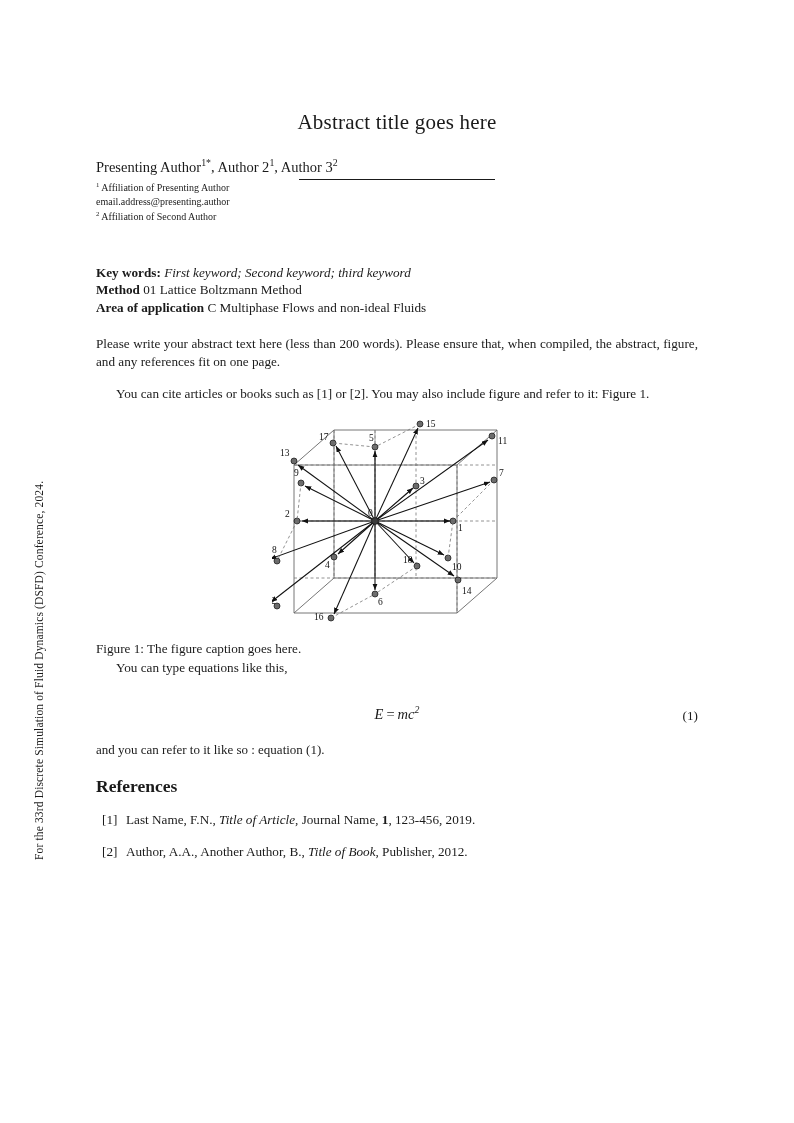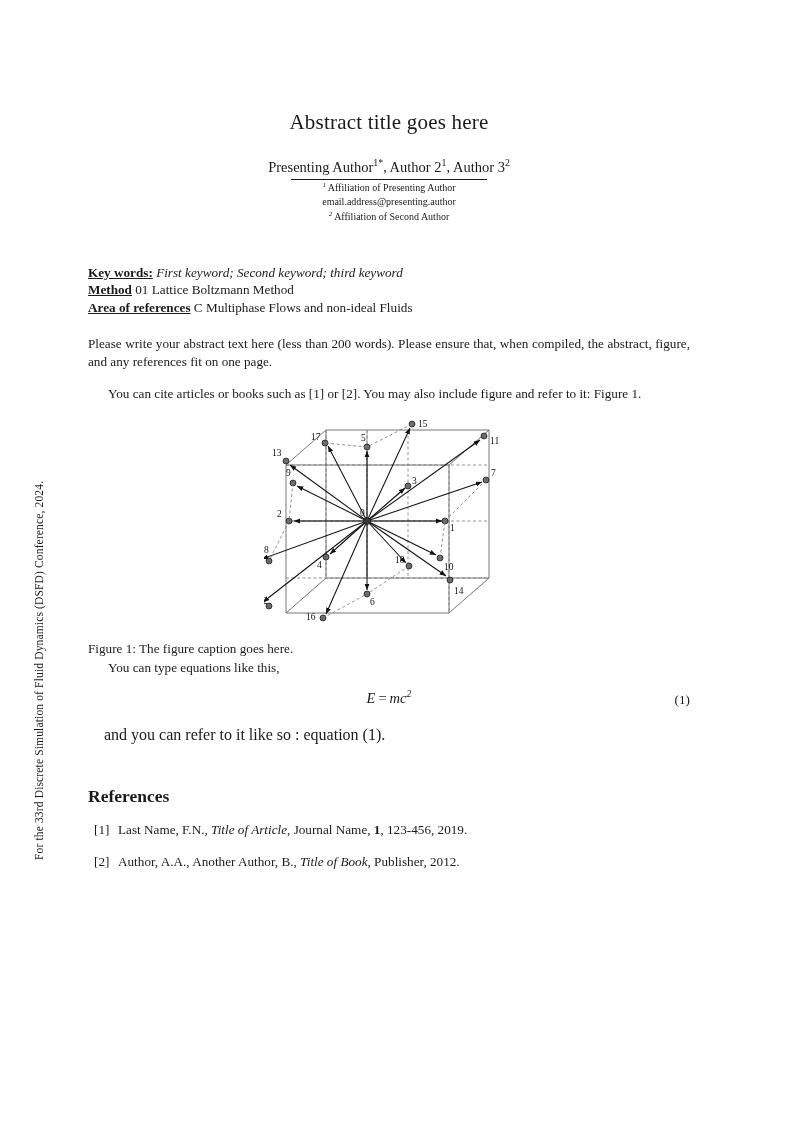--- a/index.html
+++ b/index.html
@@ -33,36 +33,36 @@
     transform: rotate(-90deg) translate(-100%, 0);
     font-size: 11.5px;
     letter-spacing: 0.15px;
     white-space: nowrap;
     color: #1a1a1a;
   }
 
   
   .content {
     position: absolute;
-    left: 88px;
+    left: 96px;
     top: 0;
     width: 602px;
   }
 
   .doc-title {
     text-align: center;
     font-size: 21px;
     font-weight: normal;
     margin: 0;
     padding-top: 110px;
     letter-spacing: 0.2px;
   }
 
   .authors-block {
-    text-align: center;
+    text-align: left;
     margin-top: 23px;
     font-size: 14.5px;
     line-height: 1.28;
   }
   .authors-line {
     display: inline-block;
     position: relative;
     padding-bottom: 1px;
   }
   .authors-rule {
@@ -80,21 +80,21 @@
     font-size: 10px;
     margin-top: 2px;
   }
 
   
   .meta {
     margin-top: 40px;
     font-size: 13.2px;
     line-height: 1.33;
   }
-  .meta b { font-weight: bold; text-decoration: underline; }
+  .meta b { font-weight: bold; }
   .meta i { font-style: italic; }
 
   
   .para {
     margin-top: 18px;
     font-size: 13.2px;
     line-height: 1.42;
     text-align: justify;
   }
   .para.tight { margin-top: 12px; }
@@ -116,47 +116,46 @@
   }
 
   
   .eq-intro {
     margin-top: 3px;
     font-size: 13.2px;
     text-indent: 20px;
   }
   .equation-row {
     position: relative;
-    margin-top: 14px;
+    margin-top: 30px;
     height: 26px;
   }
   .equation {
     text-align: center;
     font-size: 14.5px;
     font-style: italic;
     font-family: "Liberation Serif", "DejaVu Serif", serif;
   }
   .equation .var { font-style: italic; }
   .equation .op { font-style: normal; padding: 0 3px; }
   .eq-num {
     position: absolute;
     right: 0;
     top: 2px;
     font-size: 13.2px;
     font-style: normal;
   }
   .after-eq {
     margin-top: 10px;
-    font-size: 16px;
-    margin-left: 16px;
+    font-size: 13px;
   }
 
   
   .refs-head {
-    margin-top: 42px;
+    margin-top: 18px;
     font-size: 17.5px;
     font-weight: bold;
   }
   .ref-item {
     margin-top: 14px;
     font-size: 13.2px;
     padding-left: 30px;
     position: relative;
     line-height: 1.35;
   }
@@ -192,21 +191,21 @@
       </div>
       <div class="authors-rule"></div>
       <div class="affil"><sup>1</sup> <span>Affiliation of Presenting Author</span></div>
       <div class="affil">email.address@presenting.author</div>
       <div class="affil"><sup>2</sup> <span>Affiliation of Second Author</span></div>
     </div>
 
     <div class="meta">
       <div><b>Key words:</b> <i>First keyword; Second keyword; third keyword</i></div>
       <div><b>Method</b> <span>01 Lattice Boltzmann Method</span></div>
-      <div><b>Area of references</b> <span>C Multiphase Flows and non-ideal Fluids</span></div>
+      <div><b>Area of application</b> <span>C Multiphase Flows and non-ideal Fluids</span></div>
     </div>
 
     <p class="para">Please write your abstract text here (less than 200 words).  Please ensure that, when compiled, the abstract, figure, and any references fit on one page.</p>
     <p class="para tight indent">You can cite articles or books such as [1] or [2]. You may also include figure and refer to it: Figure 1.</p>
 
     <div class="figure">
       <svg width="250" height="215" viewBox="0 0 250 215">
         <defs>
           <marker id="ah" markerWidth="7" markerHeight="7" refX="6" refY="2.4" orient="auto">
             <path d="M0,0 L6,2.4 L0,4.8 z" fill="#111"></path>

